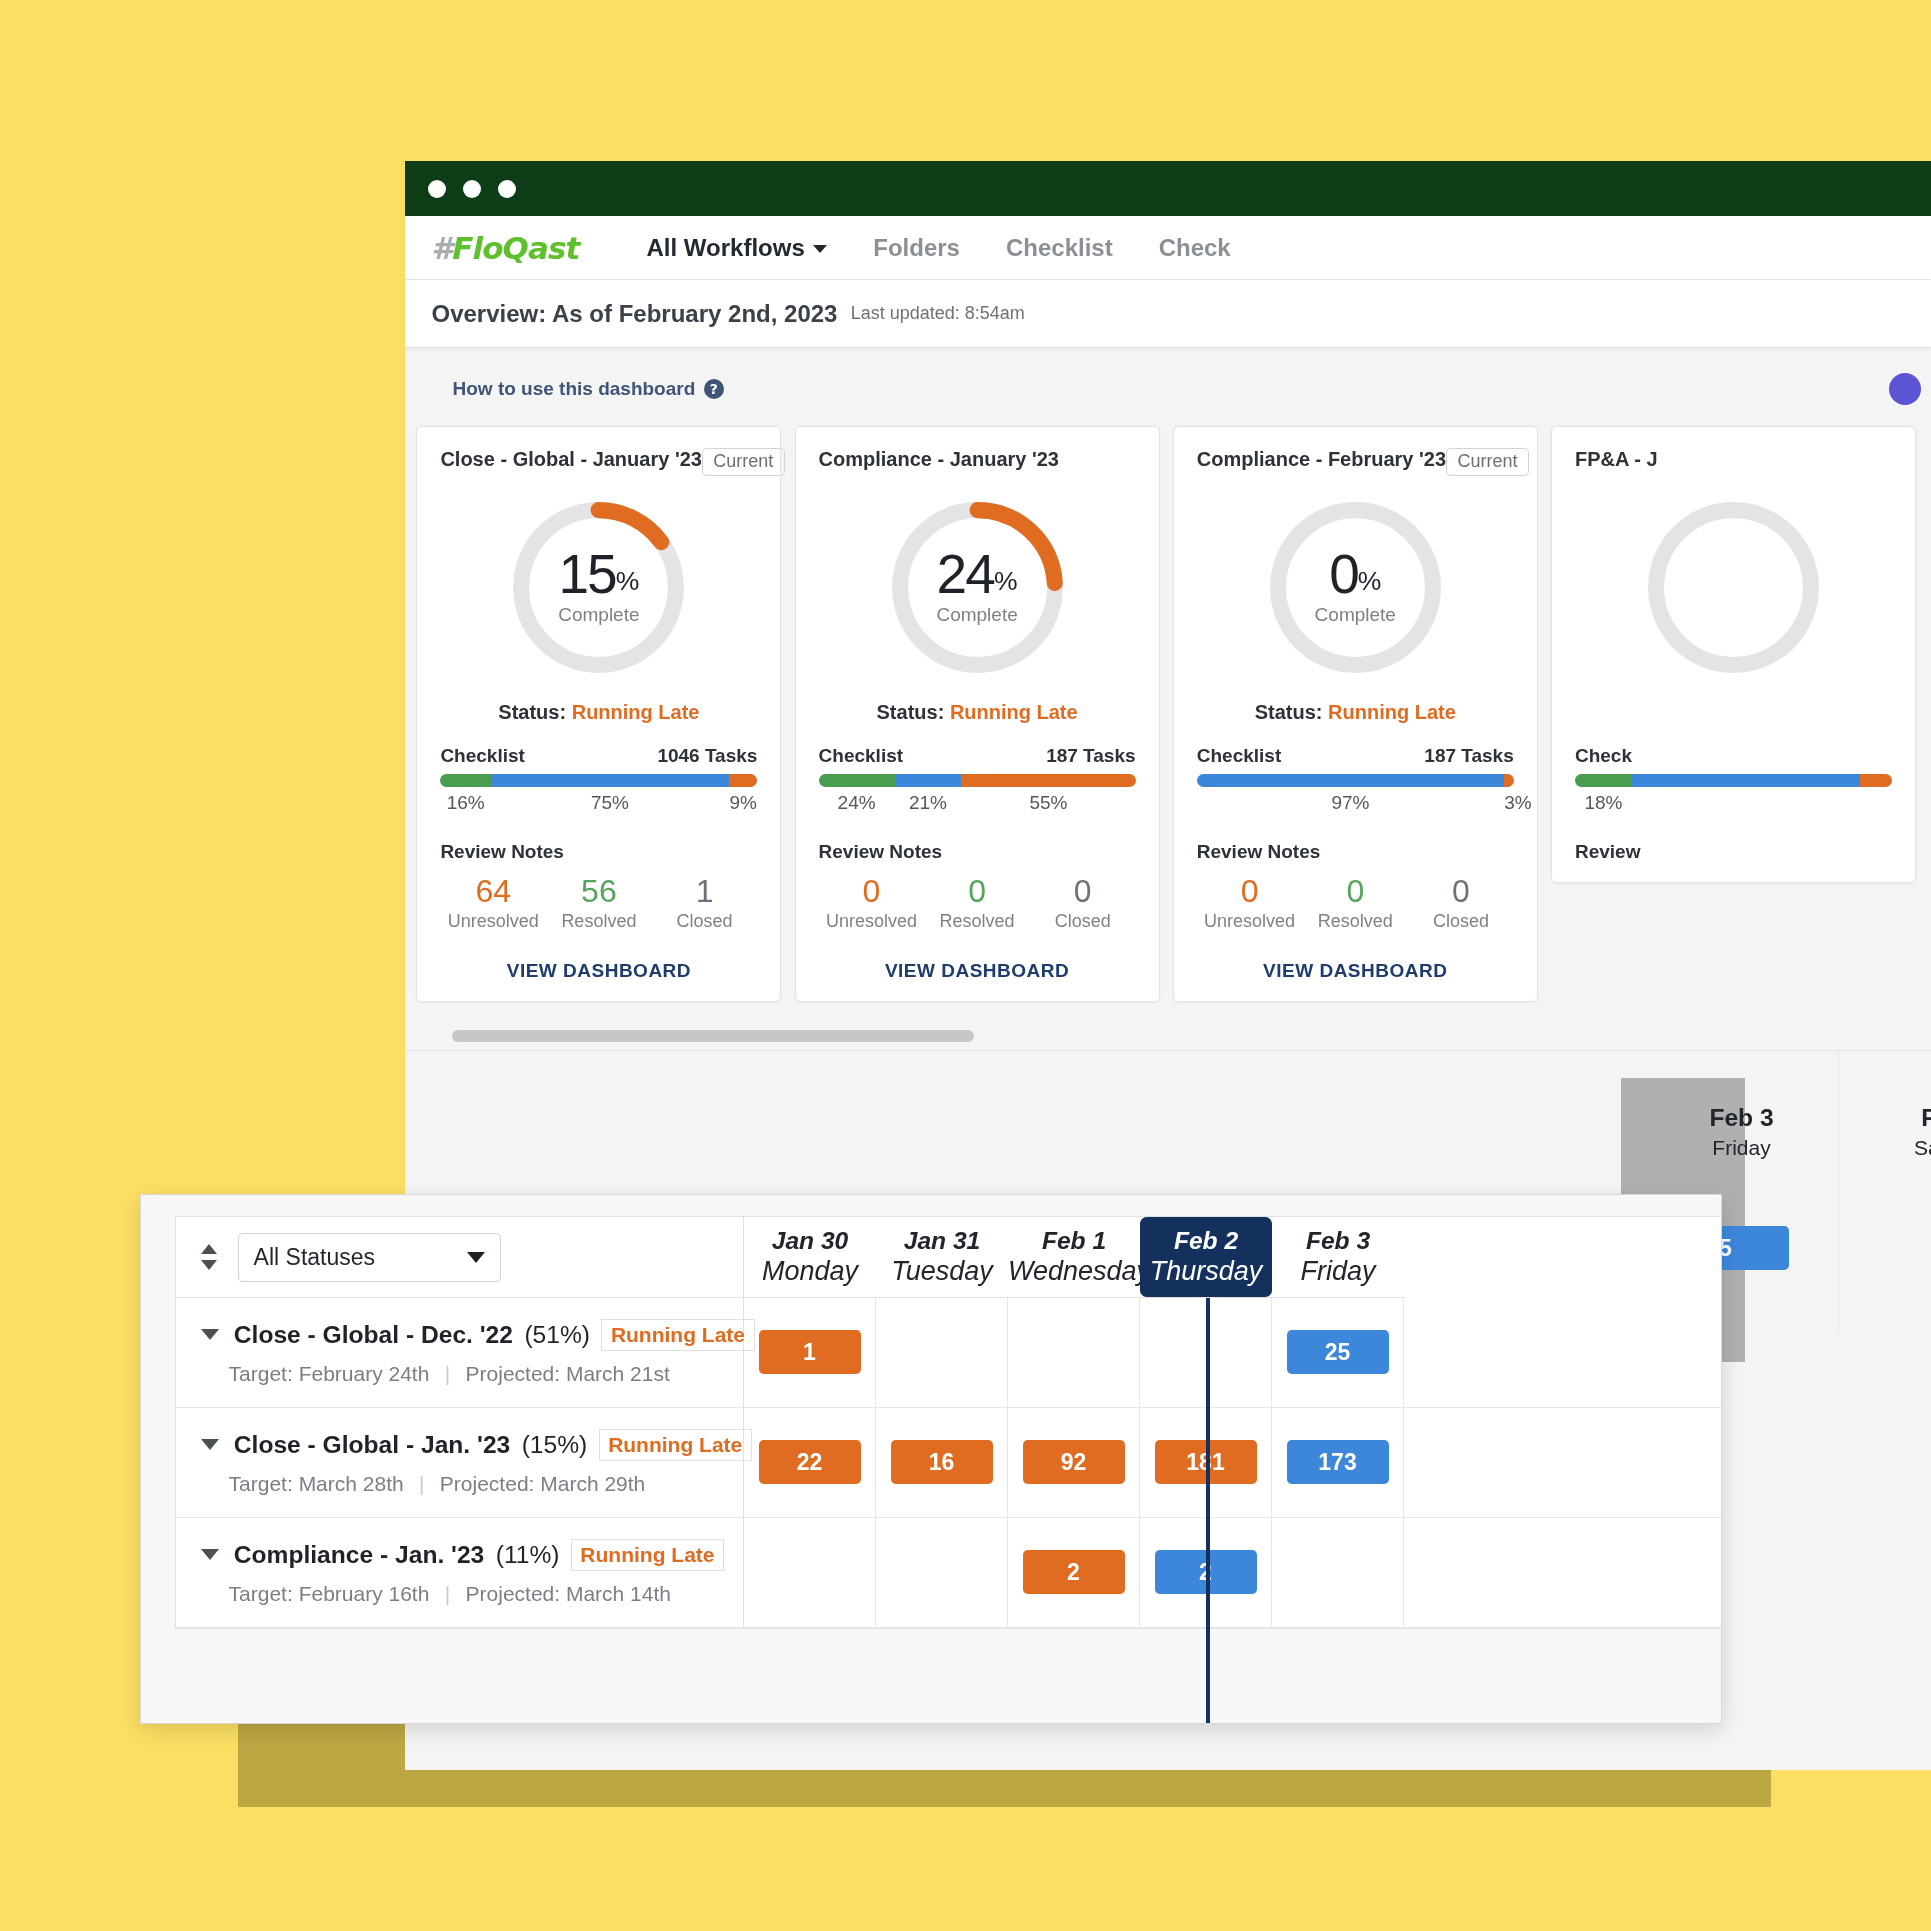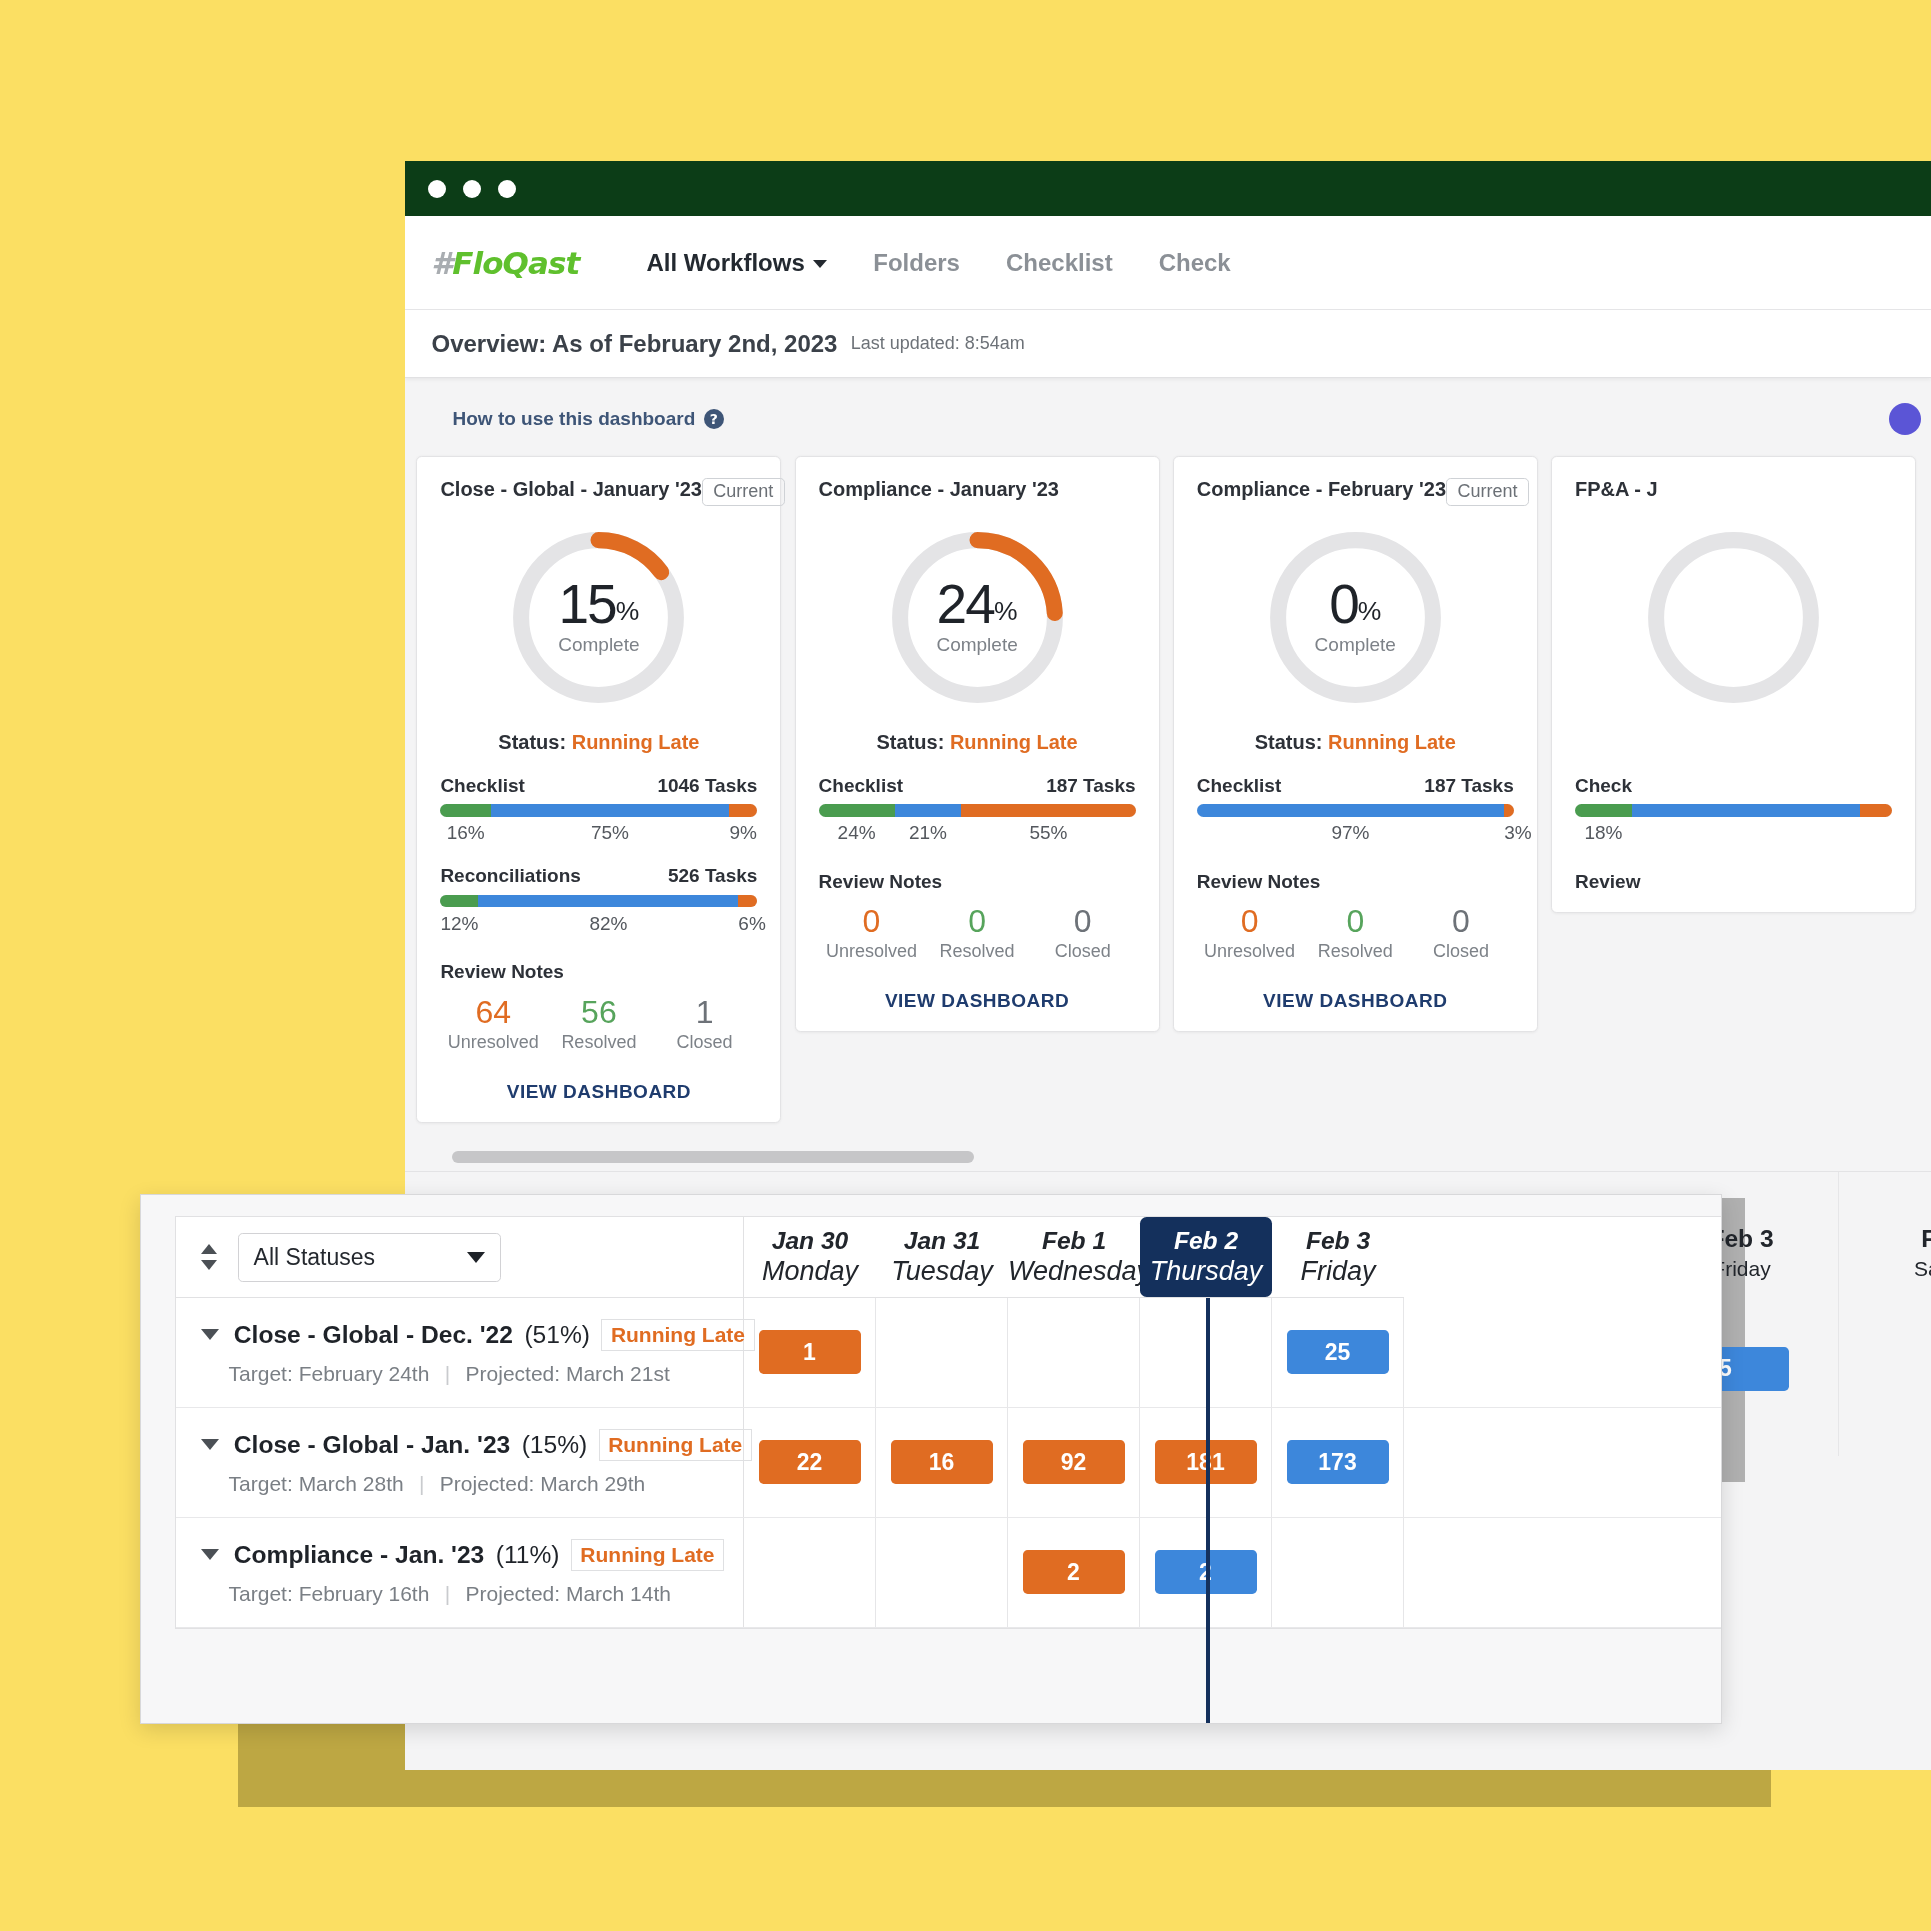--- a/index.html
+++ b/index.html
@@ -37,21 +37,21 @@
     height: 55px;
     background: #0c3d17;
     display: flex;
     align-items: center;
     padding-left: 23px;
     gap: 17px;
   }
   .dot { width: 18px; height: 18px; border-radius: 50%; background: #fff; }
 
   .navbar {
-    height: 94px;
+    height: 64px;
     background: #ffffff;
     display: flex;
     align-items: center;
     padding-left: 26.5px;
     gap: 0px;
     border-bottom: 0.9px solid #e6e6e8;
   }
   .logo {
     font-family: "DejaVu Sans", sans-serif;
     font-weight: bold;
@@ -477,36 +477,20 @@
             <div class="seg-g" style="width:16%"></div>
             <div class="seg-b" style="width:75%"></div>
             <div class="seg-o" style="width:9%"></div>
           </div>
       <div class="bar-legend">
             <span style="width:16%">16%</span>
             <span style="width:75%">75%</span>
             <span style="width:9%">9%</span>
           </div>
     </div>
-        <div class="metric">
-      <div class="metric-head">
-        <span>Reconciliations</span>
-        <span>526 Tasks</span>
-      </div>
-      <div class="bar">
-            <div class="seg-g" style="width:12%"></div>
-            <div class="seg-b" style="width:82%"></div>
-            <div class="seg-o" style="width:6%"></div>
-          </div>
-      <div class="bar-legend">
-            <span style="width:12%">12%</span>
-            <span style="width:82%">82%</span>
-            <span style="width:6%">6%</span>
-          </div>
-    </div>
     <div class="rn-title">Review Notes</div>
     <div class="rn-row">
           <div class="rn-cell">
       <div class="rn-num unres">64</div>
       <div class="rn-lab">Unresolved</div>
     </div>
           <div class="rn-cell">
       <div class="rn-num res">56</div>
       <div class="rn-lab">Resolved</div>
     </div>

